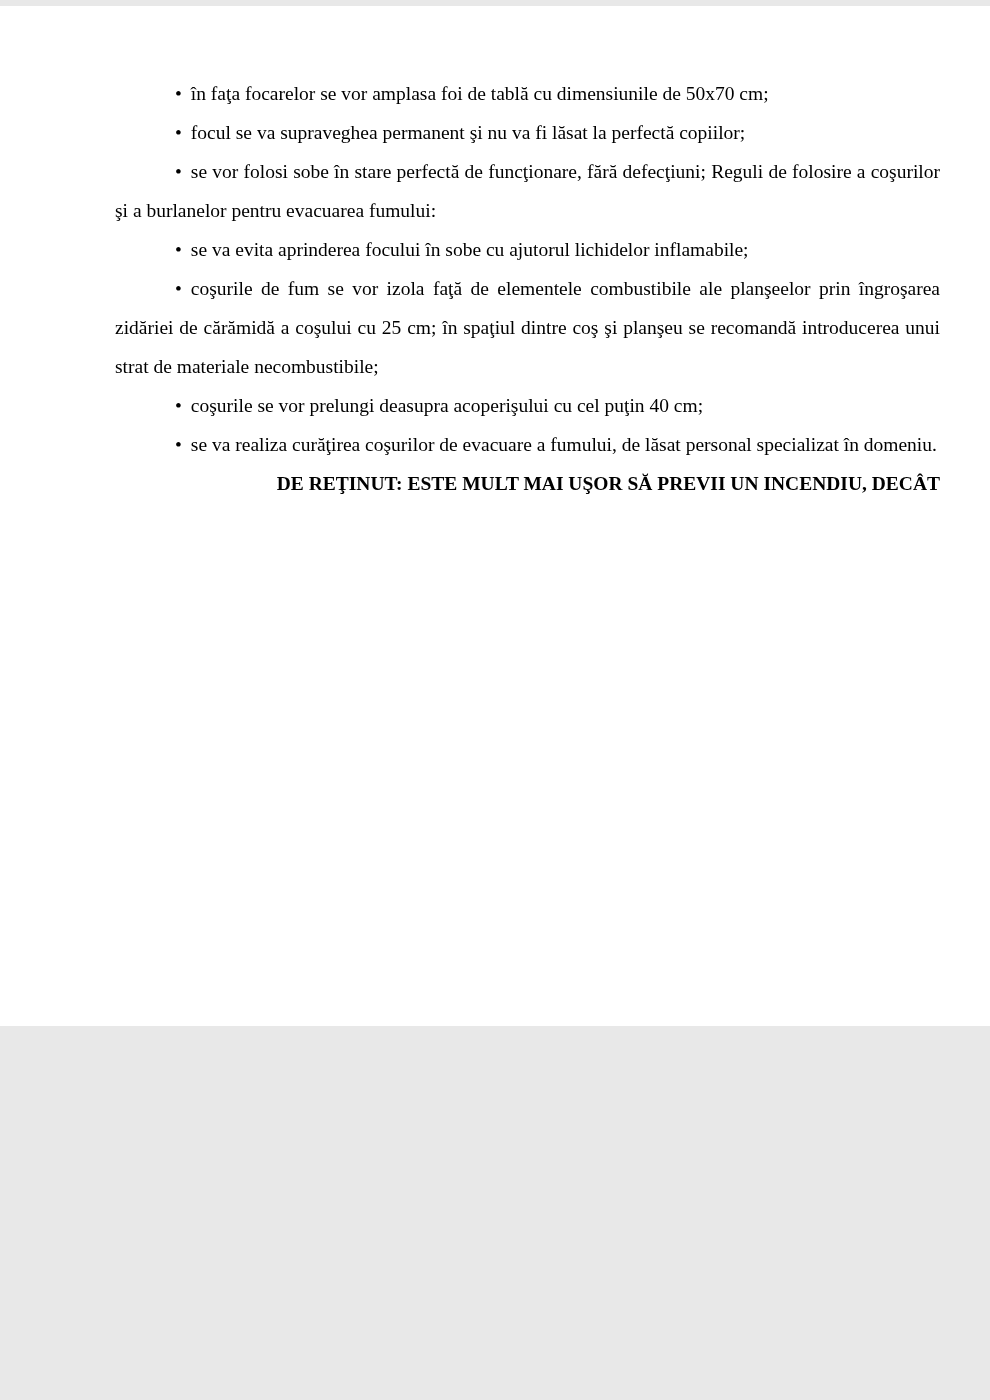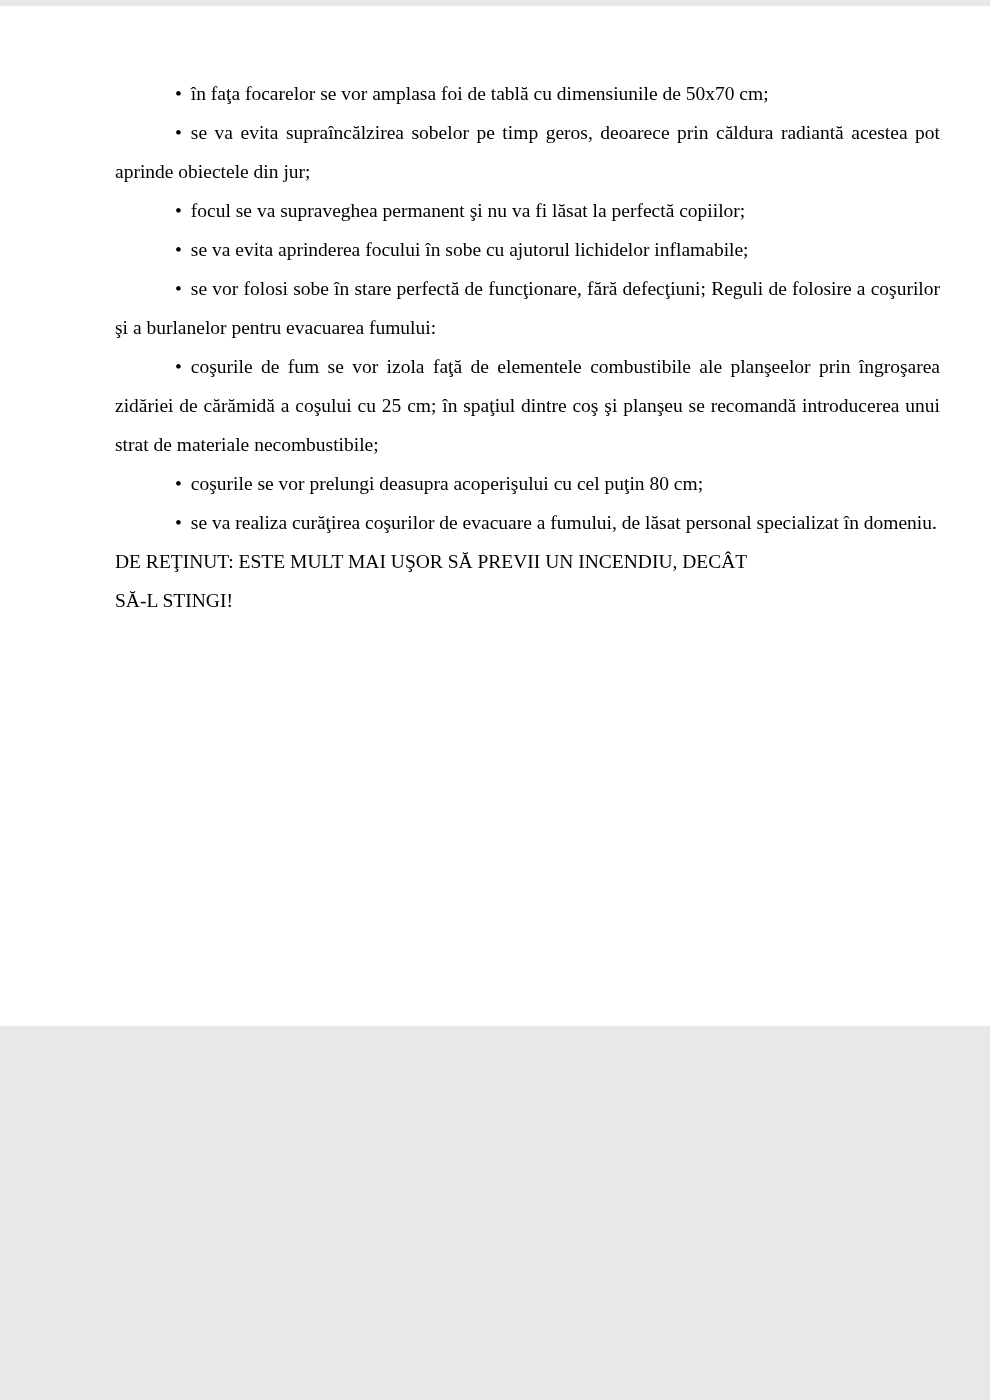--- a/index.html
+++ b/index.html
@@ -30,56 +30,54 @@
     line-height: 39px;
     text-align: justify;
   }
   p.bullet {
     text-indent: 60px;
   }
   .marker {
     padding-right: 9px;
   }
   p.heading {
-    font-weight: normal;
-    text-align: left;
+    font-weight: bold;
+    text-align: right;
     text-indent: 0;
   }
   .footer-rule {
     position: absolute;
     left: 115px;
     top: 1304px;
     width: 822px;
     height: 6px;
   }
 </style>
 </head>
 <body>
 
 <div class="page" style="background: rgb(255, 255, 255); color: rgb(0, 0, 0);">
   <div class="content">
 
     <p class="bullet"><span class="marker">•</span><span>în faţa focarelor se vor amplasa foi de tablă cu dimensiunile de 50x70 cm;</span></p>
 
-    <p class="bullet"><span class="marker">•</span><span>se va evita supraîncălzirea sobelor pe timp geros, deoarece prin căldura radiantă acestea pot aprinde obiectele din jur;</span></p>
 
 
 
     <p class="bullet"><span class="marker">•</span><span>focul se va supraveghea permanent şi nu va fi lăsat la perfectă copiilor;</span></p>
 
+    <p class="bullet"><span class="marker">•</span><span>se vor folosi sobe în stare perfectă de funcţionare, fără defecţiuni; Reguli de folosire a coşurilor şi a burlanelor pentru evacuarea fumului:</span></p>
+
     <p class="bullet"><span class="marker">•</span><span>se va evita aprinderea focului în sobe cu ajutorul lichidelor inflamabile;</span></p>
-
-    <p class="bullet"><span class="marker">•</span><span>se vor folosi sobe în stare perfectă de funcţionare, fără defecţiuni; Reguli de folosire a coşurilor şi a burlanelor pentru evacuarea fumului:</span></p>
 
     <p class="bullet"><span class="marker">•</span><span>coşurile de fum se vor izola faţă de elementele combustibile ale planşeelor prin îngroşarea zidăriei de cărămidă a coşului cu 25 cm; în spaţiul dintre coş şi planşeu se recomandă introducerea unui strat de materiale necombustibile;</span></p>
 
 
-    <p class="bullet"><span class="marker">•</span><span>coşurile se vor prelungi deasupra acoperişului cu cel puţin 80 cm;</span></p>
+    <p class="bullet"><span class="marker">•</span><span>coşurile se vor prelungi deasupra acoperişului cu cel puţin 40 cm;</span></p>
 
     <p class="bullet"><span class="marker">•</span><span>se va realiza curăţirea coşurilor de evacuare a fumului, de lăsat personal specializat în domeniu.</span></p>
 
     <p class="heading">DE REŢINUT: ESTE MULT MAI UŞOR SĂ PREVII UN INCENDIU, DECÂT</p>
-    <p class="heading">SĂ-L STINGI!</p>
 
   </div>
 
   <div class="footer-rule" style="background: rgb(0, 0, 0);"></div>
 </div>
 
 </body></html>

